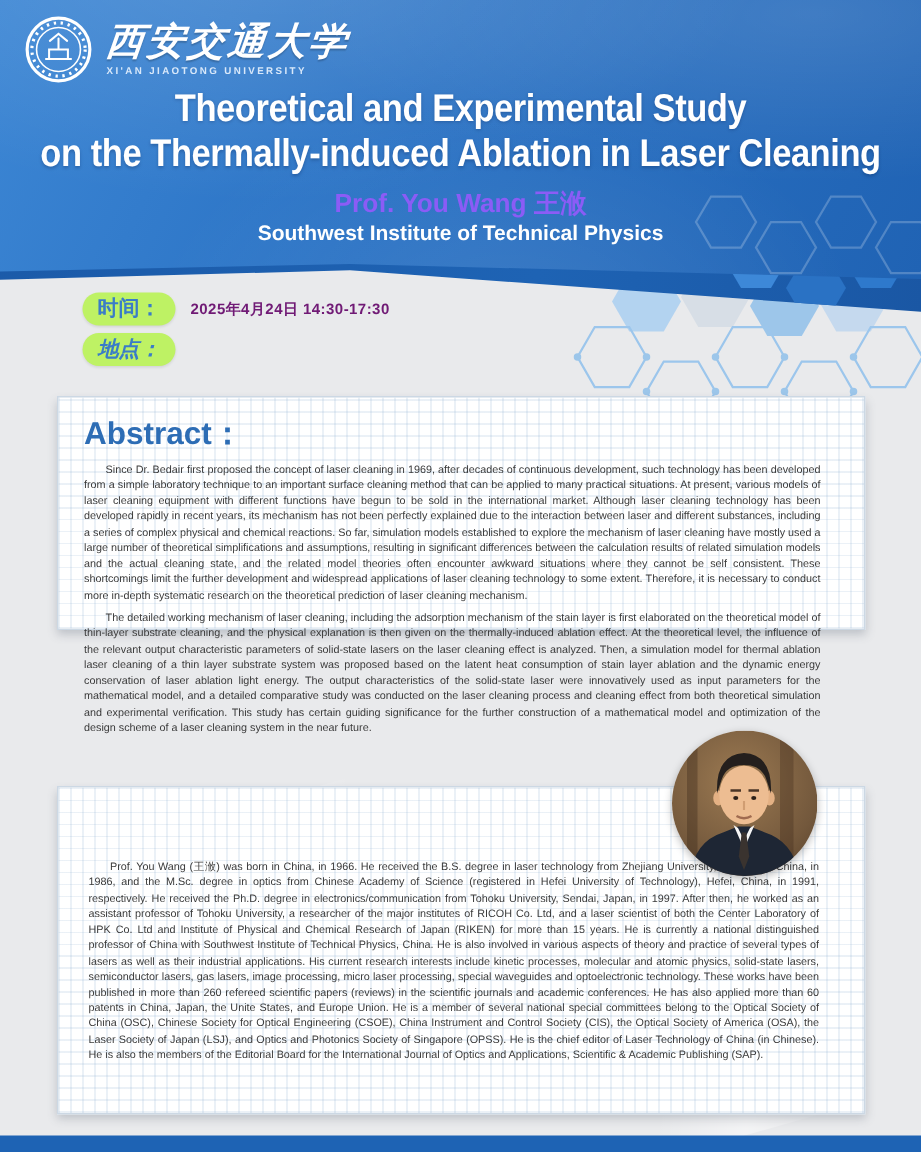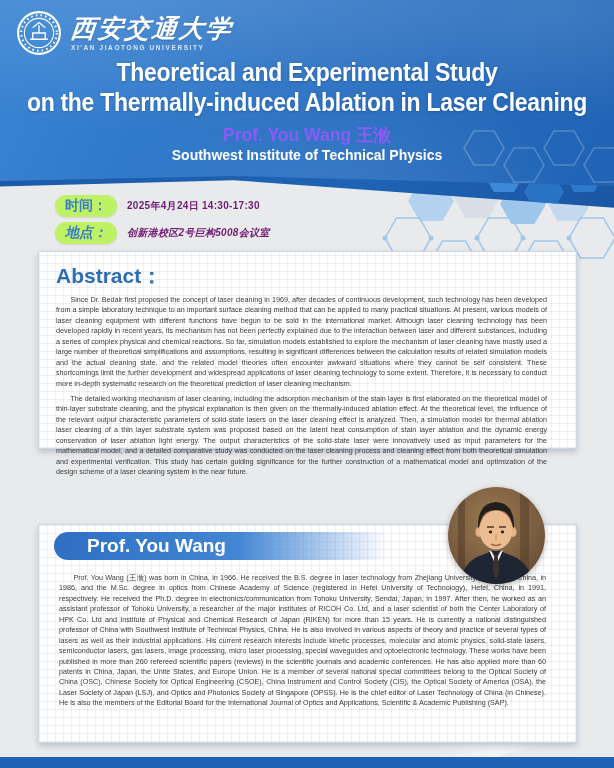--- a/index.html
+++ b/index.html
@@ -54,21 +54,21 @@
     font-size:14px;font-weight:bold;box-shadow:0 1px 2px rgba(0,0,0,.10);}
   .info-value{margin-left:10px;color:#701a75;font-size:10px;font-weight:bold;letter-spacing:.3px;}
 
   
   .card{position:absolute;left:38px;width:539px;box-sizing:border-box;z-index:4;
     background-color:#fff;
     background-image:
       repeating-linear-gradient(0deg,rgba(120,160,200,.15) 0 1px,transparent 1px 8px),
       repeating-linear-gradient(90deg,rgba(120,160,200,.15) 0 1px,transparent 1px 8px);
     border:1px solid #ccd8e4;box-shadow:0 3px 6px rgba(90,100,115,.30);}
-  .abstract-card{top:251px;height:198px;padding:8px 17px 6px 17px;}
+  .abstract-card{top:264px;height:156px;padding:8px 17px 6px 17px;}
   .abstract-heading{color:#2d6db5;font-size:21px;font-weight:bold;margin:2px 0 5px 0;}
   .body-text{font-size:7.2px;line-height:1.45;text-align:justify;color:#3a3a3a;
     text-indent:2em;margin:0 12px 5px 0;}
 
   
   .resume-band{position:absolute;left:60px;top:491px;width:517px;height:33px;z-index:5;
     background:linear-gradient(90deg,#1760b8,#2f7ed8);
     clip-path:polygon(0 0,31.5% 0,37.5% 42%,100% 42%,100% 100%,0 100%);}
   .resume-heading{color:#fff;font-size:26px;font-weight:bold;line-height:32px;padding-left:17px;}
   .resume-card{top:524px;height:219px;padding:48px 18px 8px 20px;}
@@ -150,32 +150,30 @@
   </div>
   <div class="speaker">Prof. You Wang 王浟</div>
   <div class="affiliation">Southwest Institute of Technical Physics</div>
 
   <div class="info-row r1">
     <span class="info-label">时间：</span>
     <span class="info-value">2025年4月24日 14:30-17:30</span>
   </div>
   <div class="info-row r2">
     <span class="info-label">地点：</span>
-    <span class="info-value">创新港校区2号巨构5008会议室</span>
   </div>
 
   <div class="card abstract-card">
     <div class="abstract-heading">Abstract：</div>
     <p class="body-text">Since Dr. Bedair first proposed the concept of laser cleaning in 1969, after decades of continuous development, such technology has been developed from a simple laboratory technique to an important surface cleaning method that can be applied to many practical situations. At present, various models of laser cleaning equipment with different functions have begun to be sold in the international market. Although laser cleaning technology has been developed rapidly in recent years, its mechanism has not been perfectly explained due to the interaction between laser and different substances, including a series of complex physical and chemical reactions. So far, simulation models established to explore the mechanism of laser cleaning have mostly used a large number of theoretical simplifications and assumptions, resulting in significant differences between the calculation results of related simulation models and the actual cleaning state, and the related model theories often encounter awkward situations where they cannot be self consistent. These shortcomings limit the further development and widespread applications of laser cleaning technology to some extent. Therefore, it is necessary to conduct more in-depth systematic research on the theoretical prediction of laser cleaning mechanism.</p>
     <p class="body-text">The detailed working mechanism of laser cleaning, including the adsorption mechanism of the stain layer is first elaborated on the theoretical model of thin-layer substrate cleaning, and the physical explanation is then given on the thermally-induced ablation effect. At the theoretical level, the influence of the relevant output characteristic parameters of solid-state lasers on the laser cleaning effect is analyzed. Then, a simulation model for thermal ablation laser cleaning of a thin layer substrate system was proposed based on the latent heat consumption of stain layer ablation and the dynamic energy conservation of laser ablation light energy. The output characteristics of the solid-state laser were innovatively used as input parameters for the mathematical model, and a detailed comparative study was conducted on the laser cleaning process and cleaning effect from both theoretical simulation and experimental verification. This study has certain guiding significance for the further construction of a mathematical model and optimization of the design scheme of a laser cleaning system in the near future.</p>
   </div>
 
 
   <div class="card resume-card">
-    <div class="name-pill">Prof. You Wang</div>
     <p class="body-text">Prof. You Wang (王浟) was born in China, in 1966. He received the B.S. degree in laser technology from Zhejiang University, Hangzhou, China, in 1986, and the M.Sc. degree in optics from Chinese Academy of Science (registered in Hefei University of Technology), Hefei, China, in 1991, respectively. He received the Ph.D. degree in electronics/communication from Tohoku University, Sendai, Japan, in 1997. After then, he worked as an assistant professor of Tohoku University, a researcher of the major institutes of RICOH Co. Ltd, and a laser scientist of both the Center Laboratory of HPK Co. Ltd and Institute of Physical and Chemical Research of Japan (RIKEN) for more than 15 years. He is currently a national distinguished professor of China with Southwest Institute of Technical Physics, China. He is also involved in various aspects of theory and practice of several types of lasers as well as their industrial applications. His current research interests include kinetic processes, molecular and atomic physics, solid-state lasers, semiconductor lasers, gas lasers, image processing, micro laser processing, special waveguides and optoelectronic technology. These works have been published in more than 260 refereed scientific papers (reviews) in the scientific journals and academic conferences. He has also applied more than 60 patents in China, Japan, the Unite States, and Europe Union. He is a member of several national special committees belong to the Optical Society of China (OSC), Chinese Society for Optical Engineering (CSOE), China Instrument and Control Society (CIS), the Optical Society of America (OSA), the Laser Society of Japan (LSJ), and Optics and Photonics Society of Singapore (OPSS). He is the chief editor of Laser Technology of China (in Chinese). He is also the members of the Editorial Board for the International Journal of Optics and Applications, Scientific &amp; Academic Publishing (SAP).</p>
   </div>
 
   <div class="photo">
     <svg width="97" height="97" viewBox="0 0 97 97">
       <defs>
         <radialGradient id="bgGrad" cx="45%" cy="35%" r="80%">
           <stop offset="0%" stop-color="#9c7a52"></stop>
           <stop offset="70%" stop-color="#73583c"></stop>
           <stop offset="100%" stop-color="#59422c"></stop>

